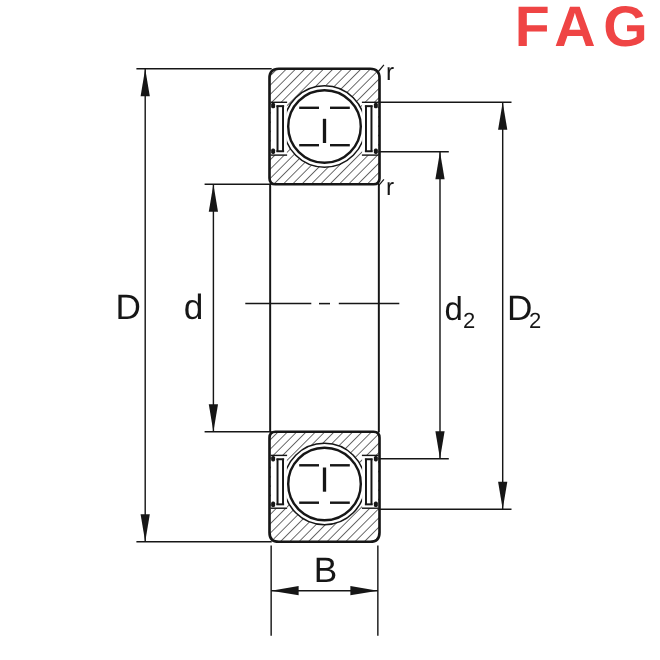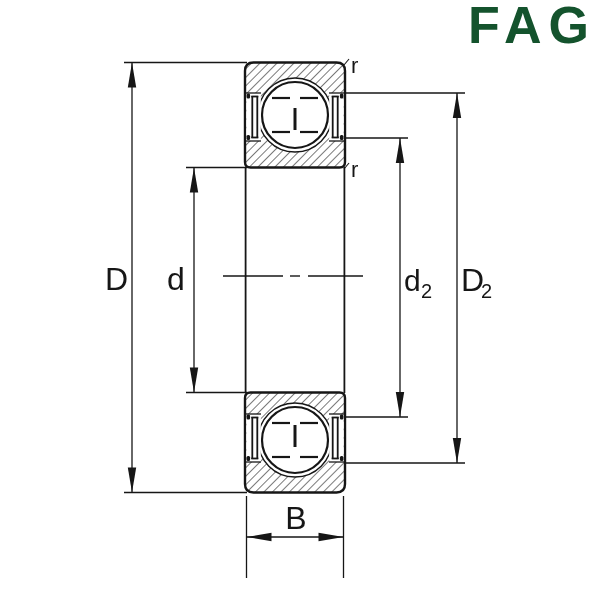--- a/index.html
+++ b/index.html
@@ -4,21 +4,21 @@
 <style>
   html,body{margin:0;padding:0;background:#fff;}
   .stage{
     position:relative;width:600px;height:600px;background:#fff;overflow:hidden;
     font-family:"Liberation Sans",sans-serif;
   }
   .logo{
     position:absolute;left:468px;top:-1px;
     font-family:"Liberation Sans",sans-serif;
     font-size:52px;font-weight:bold;letter-spacing:7px;
-    color:#14532d;line-height:1;white-space:nowrap;
+    color:#ef4444;line-height:1;white-space:nowrap;
   }
   svg text{
     font-family:"Liberation Sans",sans-serif;
     fill:#161616;
   }
 </style>
 </head>
 <body>
 
 <div class="stage">

